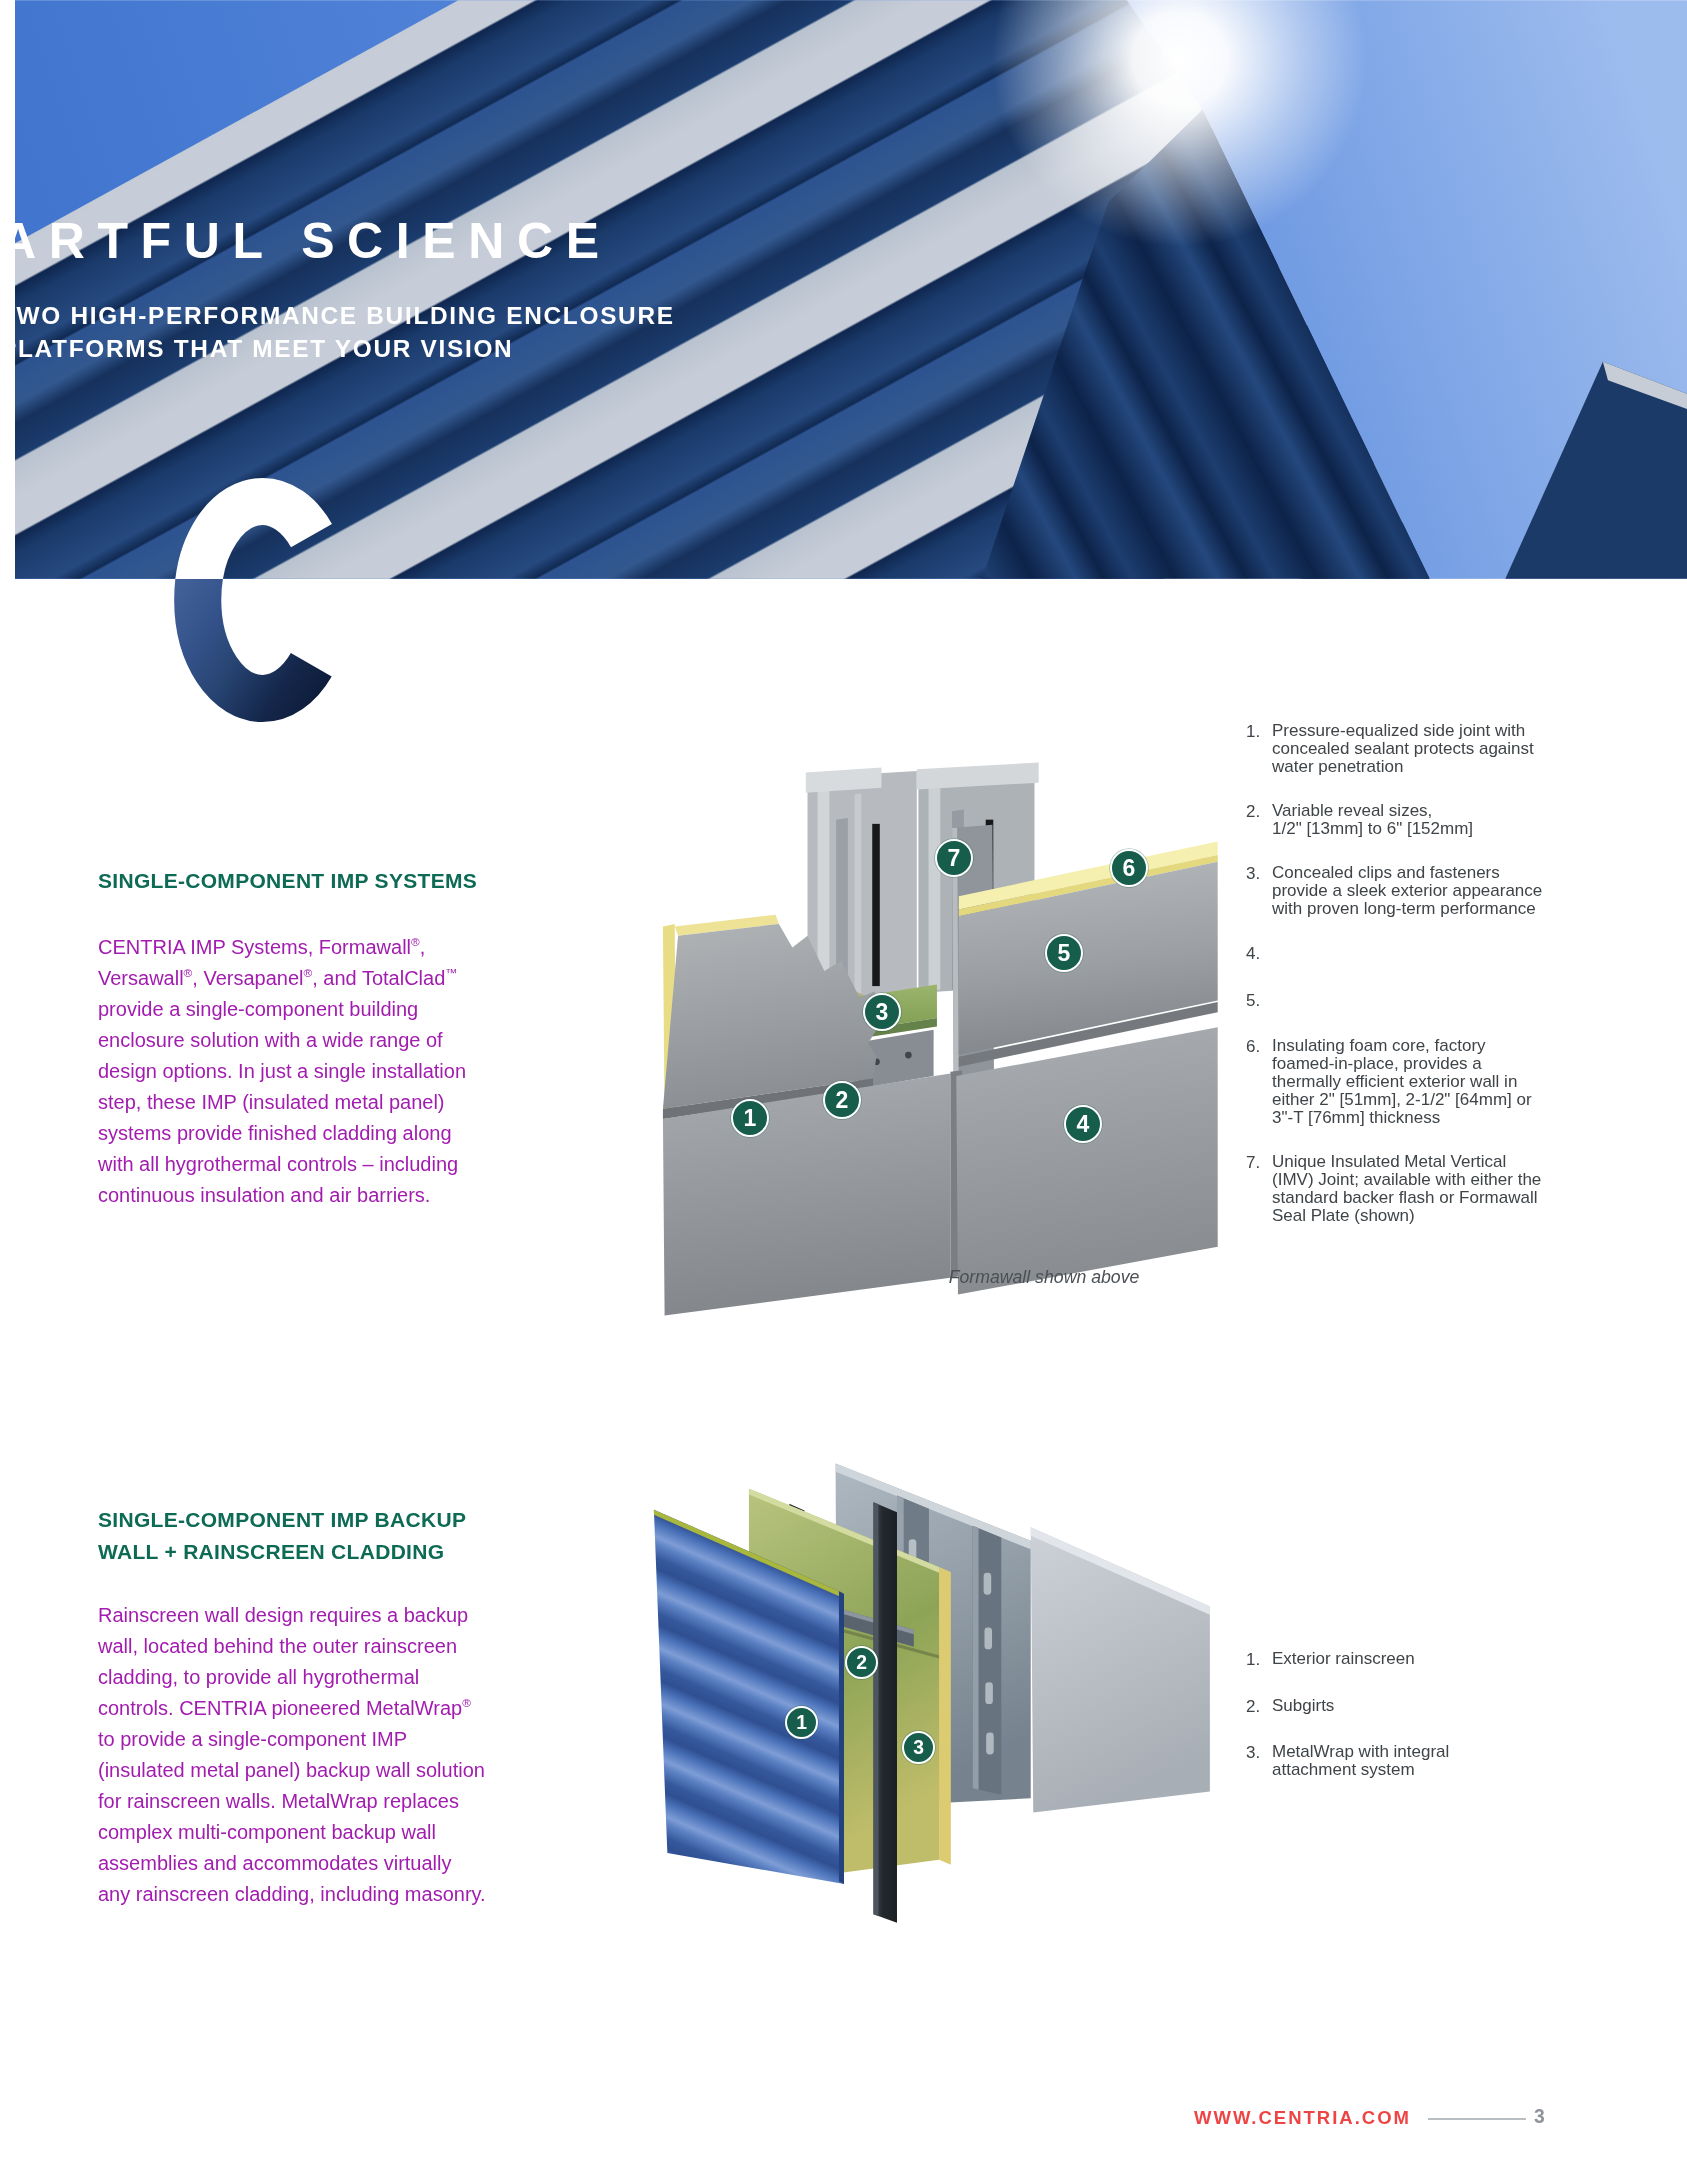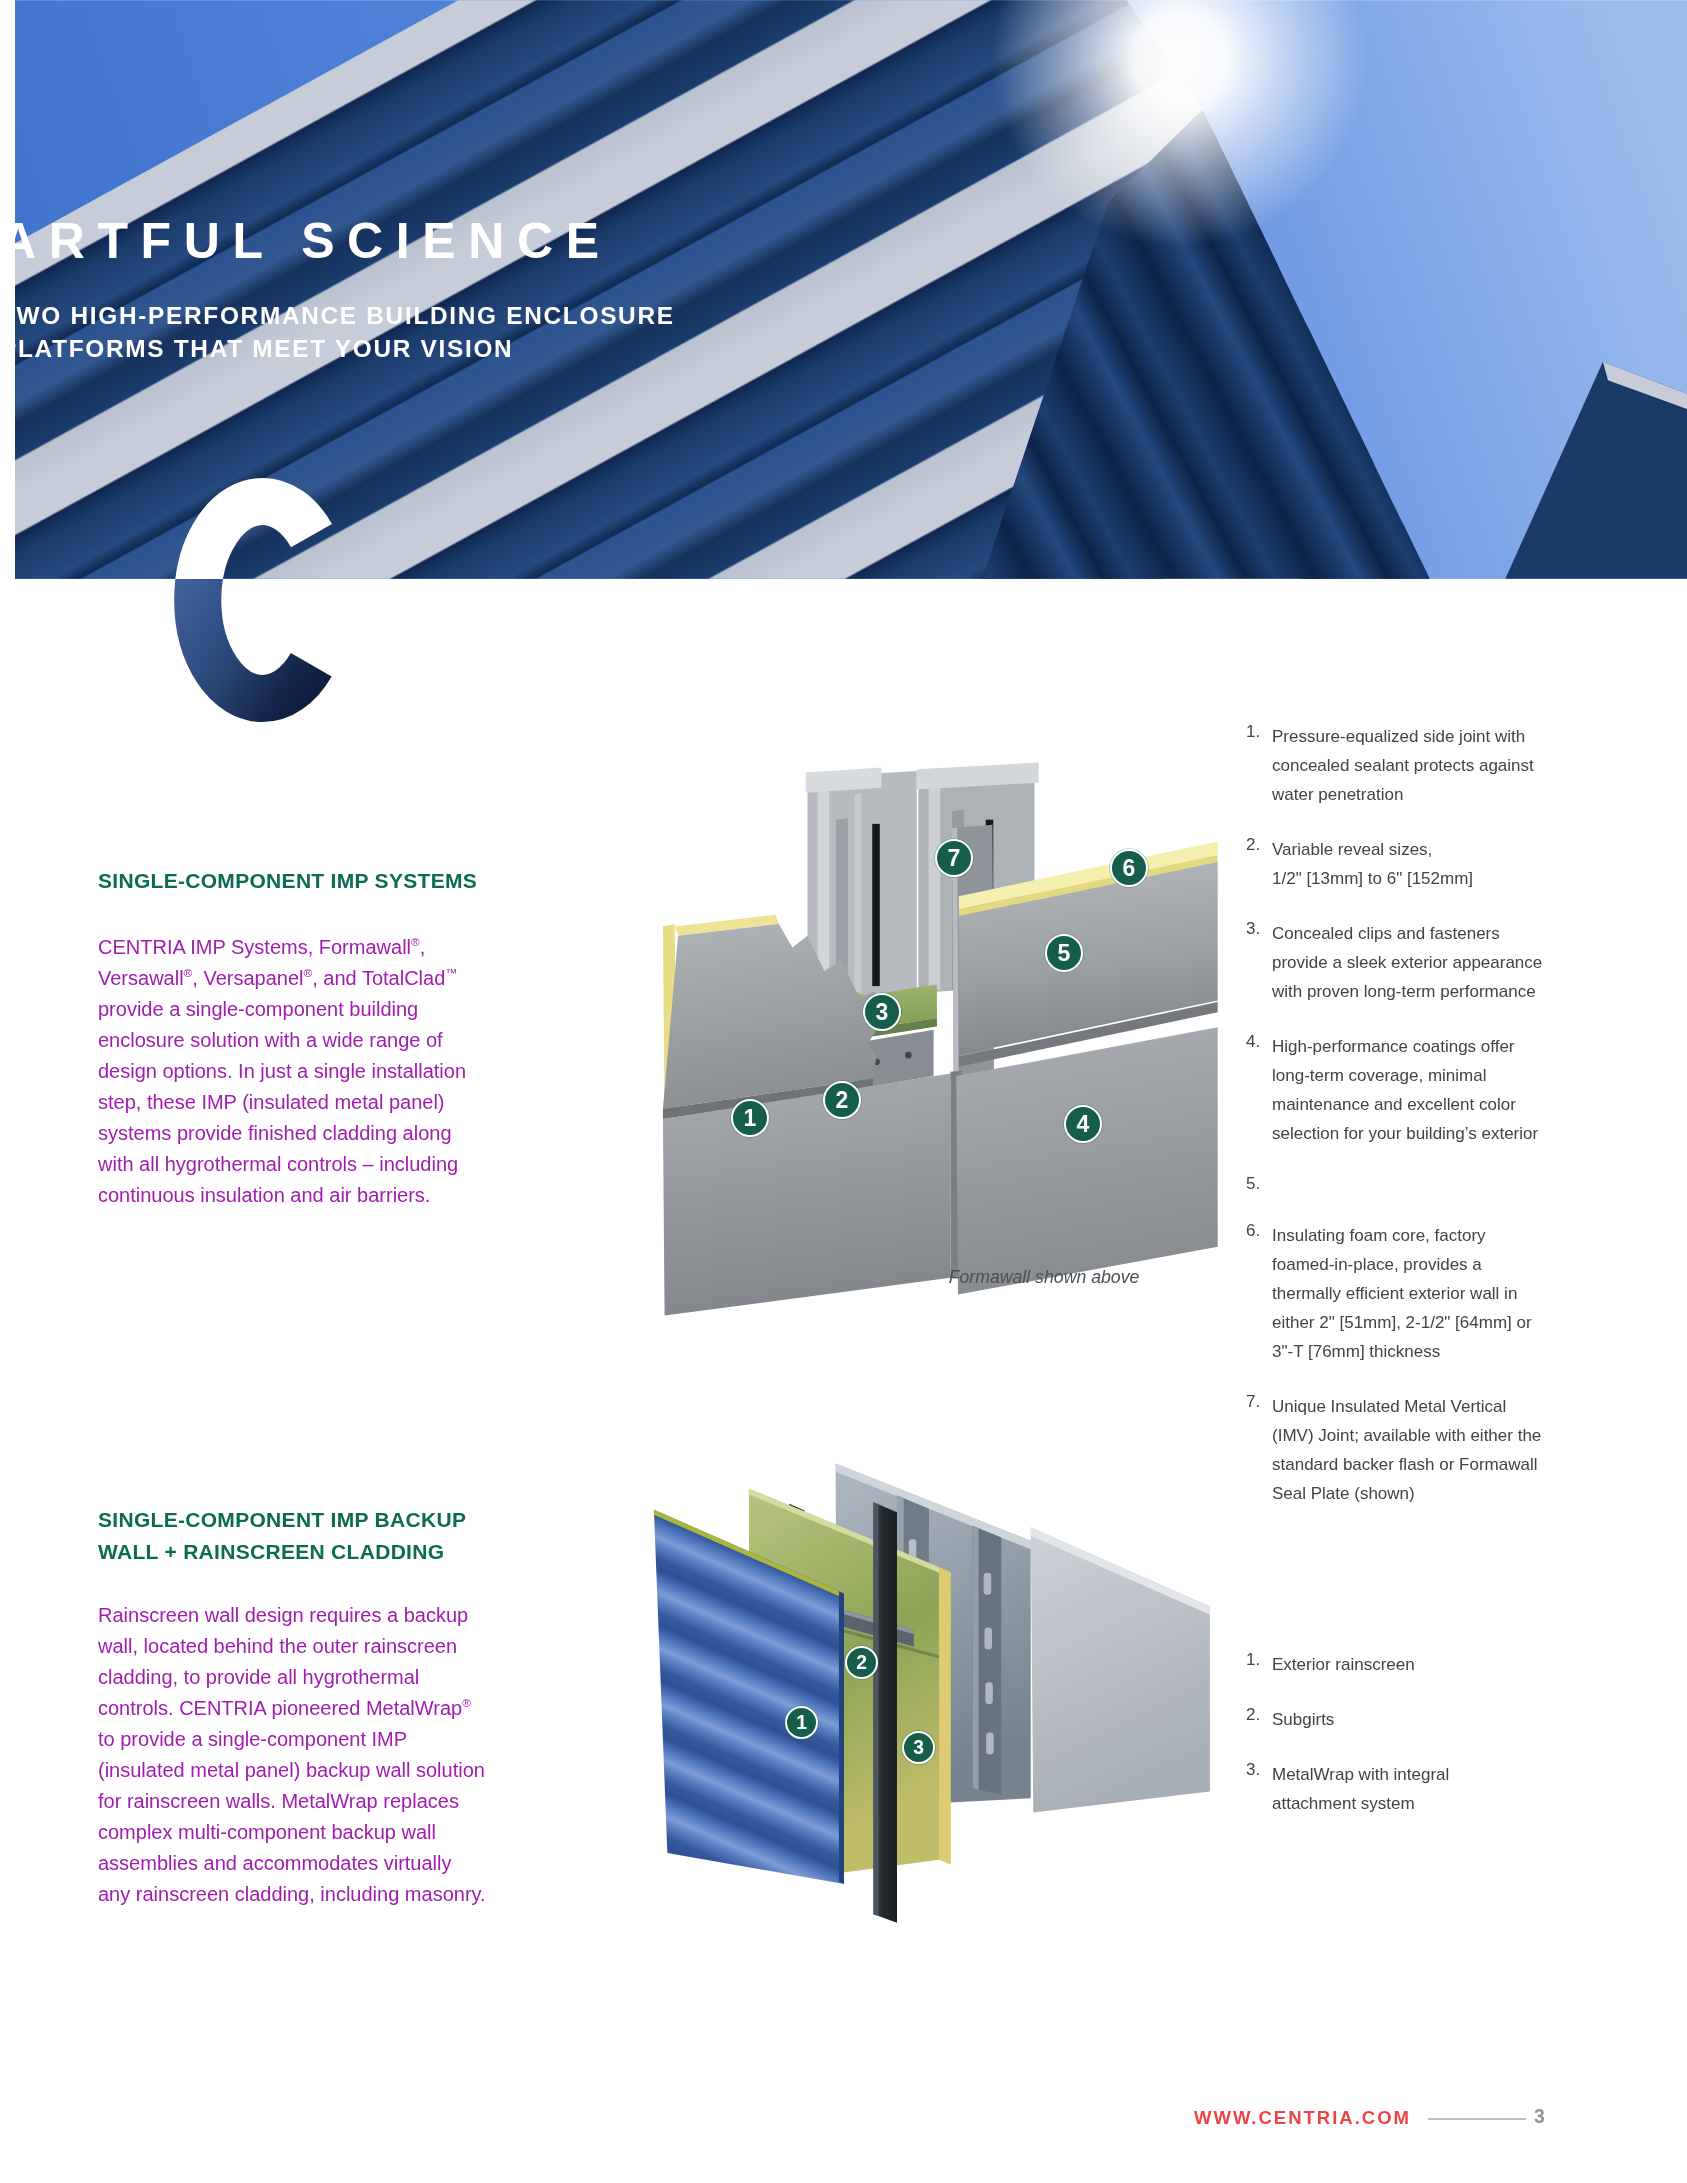--- a/index.html
+++ b/index.html
@@ -37,21 +37,21 @@
   }
   .body-par .sup{font-size:11.8px;vertical-align:super;line-height:0;}
   .caption{
     position:absolute;left:901px;top:1267px;width:286px;text-align:center;
     font-size:17.7px;font-style:italic;color:#4b5055;
   }
   
   .num-list{position:absolute;left:1246px;width:370px;}
   .list-item{display:flex;margin-bottom:26px;color:#3f4448;}
   .li-num{width:26px;flex:0 0 26px;font-size:17px;line-height:20.6px;}
-  .li-text{font-size:17px;line-height:29px;white-space:pre-line;width:320px;}
+  .li-text{font-size:17px;line-height:18px;white-space:pre-line;width:320px;}
   
   .badge-layer{position:absolute;left:0;top:0;width:1687px;height:2183px;pointer-events:none;}
   .badge{
     position:absolute;border-radius:50%;background:#175d4b;border:2.5px solid #ffffff;
     color:#ffffff;font-weight:bold;display:flex;align-items:center;justify-content:center;
     box-shadow:0 0 0 0.8px rgba(23,93,75,.35);
   }
   
   .diagram{position:absolute;}
   
@@ -234,24 +234,20 @@
 1/2" [13mm] to 6" [152mm]</span>
     </div>
     <div class="list-item">
       <span class="li-num">3.</span>
       <span class="li-text">Concealed clips and fasteners
 provide a sleek exterior appearance
 with proven long-term performance</span>
     </div>
     <div class="list-item">
       <span class="li-num">4.</span>
-      <span class="li-text">High-performance coatings offer
-long-term coverage, minimal
-maintenance and excellent color
-selection for your building’s exterior</span>
     </div>
     <div class="list-item">
       <span class="li-num">5.</span>
     </div>
     <div class="list-item">
       <span class="li-num">6.</span>
       <span class="li-text">Insulating foam core, factory
 foamed-in-place, provides a
 thermally efficient exterior wall in
 either 2" [51mm], 2-1/2" [64mm] or

